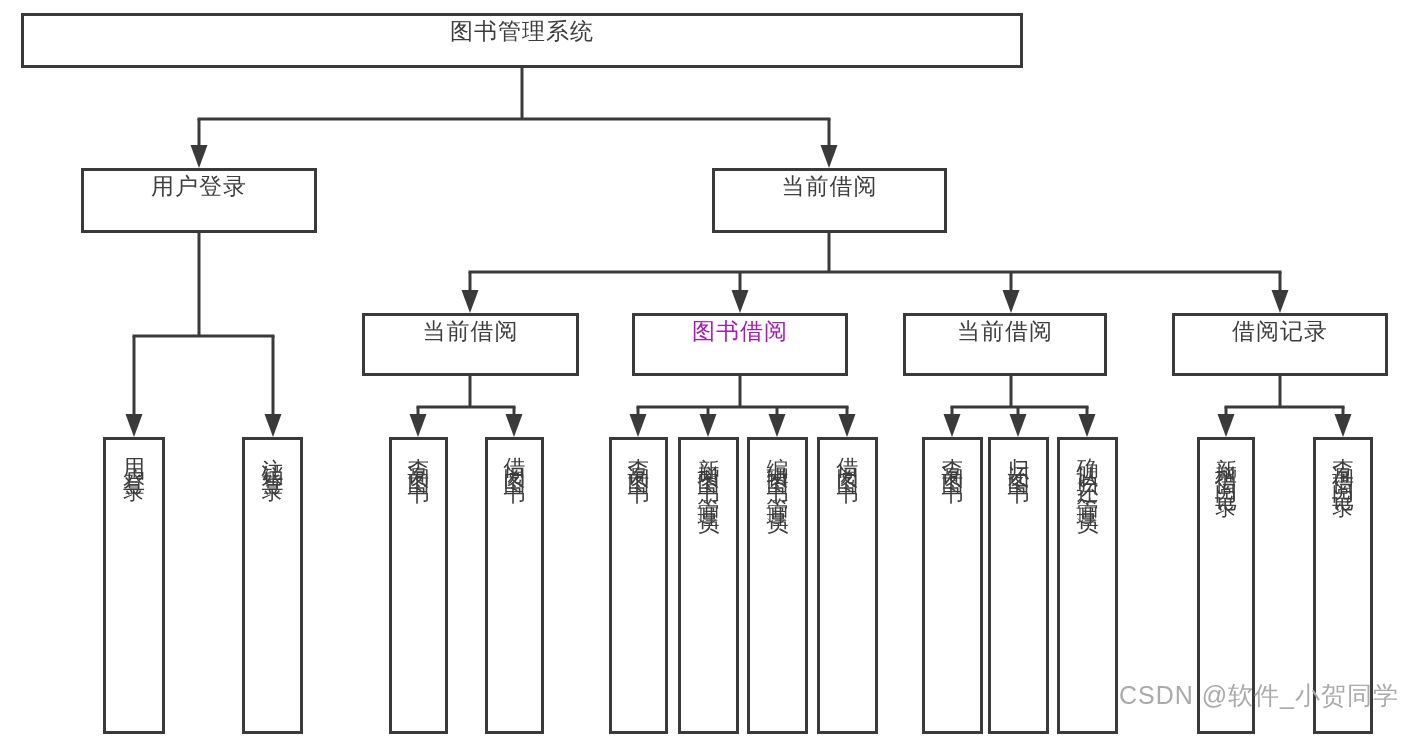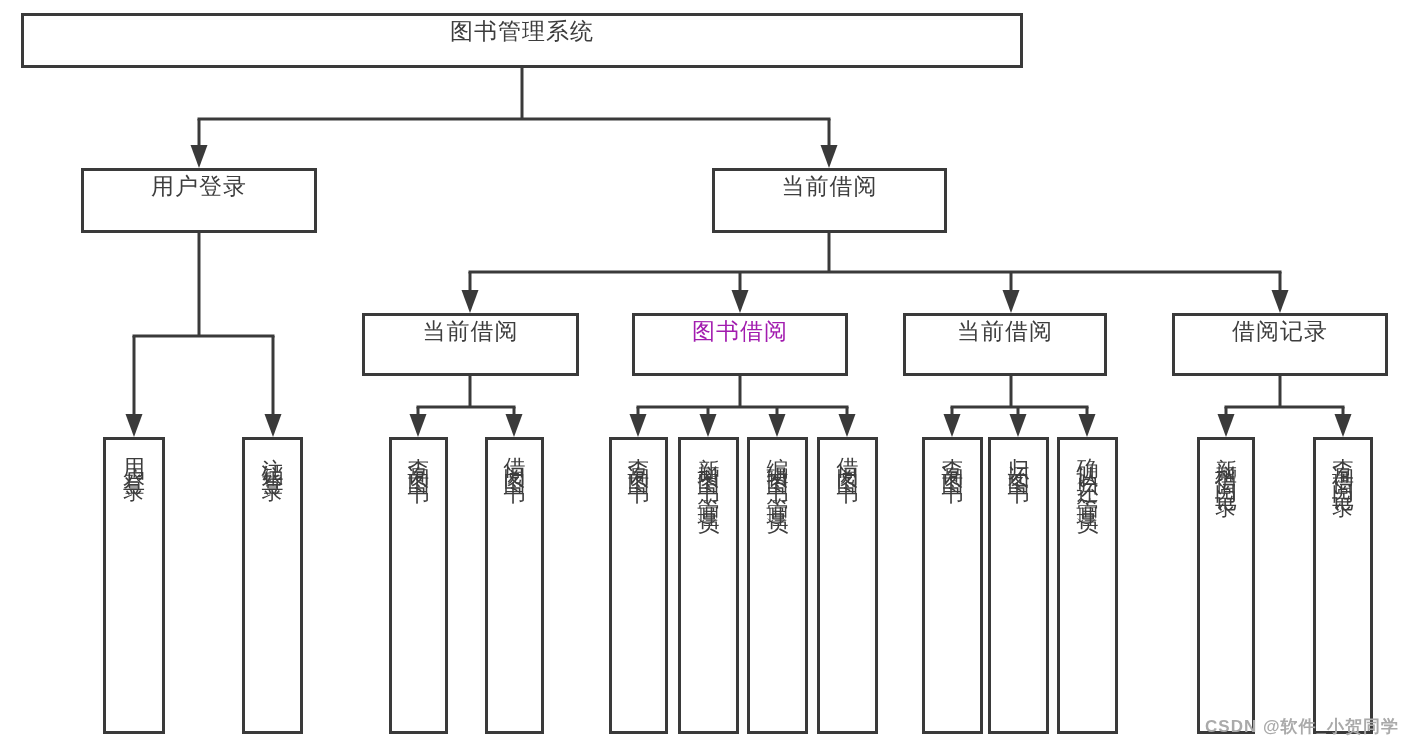--- a/index.html
+++ b/index.html
@@ -35,27 +35,26 @@
     writing-mode: vertical-rl;
     text-orientation: mixed;
     font-size: 22px;
     letter-spacing: 8px;
     line-height: 1;
     white-space: nowrap;
   }
   #watermark {
     position: absolute;
     right: 6px;
-    top: 715px;
-    font-size: 17px;
+    top: 679px;
+    font-size: 25px;
     letter-spacing: 1px;
     color: #aaaaaa;
     white-space: nowrap;
     z-index: 5;
-    font-weight: bold;
   }
 </style>
 </head>
 <body>
 
 <div id="canvas">
   <svg id="connector-layer" xmlns="http://www.w3.org/2000/svg" width="1405" height="747" viewBox="0 0 1405 747">
       <line x1="522" y1="68" x2="522" y2="119" stroke="#3a3a3a" stroke-width="3"></line>
       <line x1="197.5" y1="119" x2="830.5" y2="119" stroke="#3a3a3a" stroke-width="3"></line>
       <line x1="199" y1="119" x2="199" y2="149" stroke="#3a3a3a" stroke-width="3"></line>

